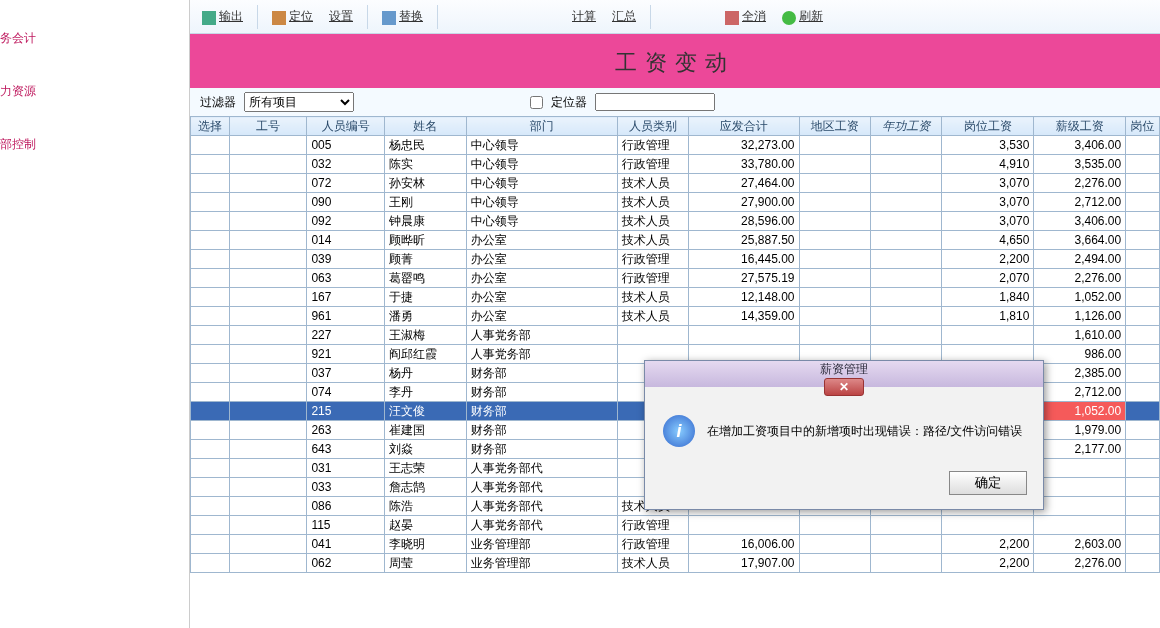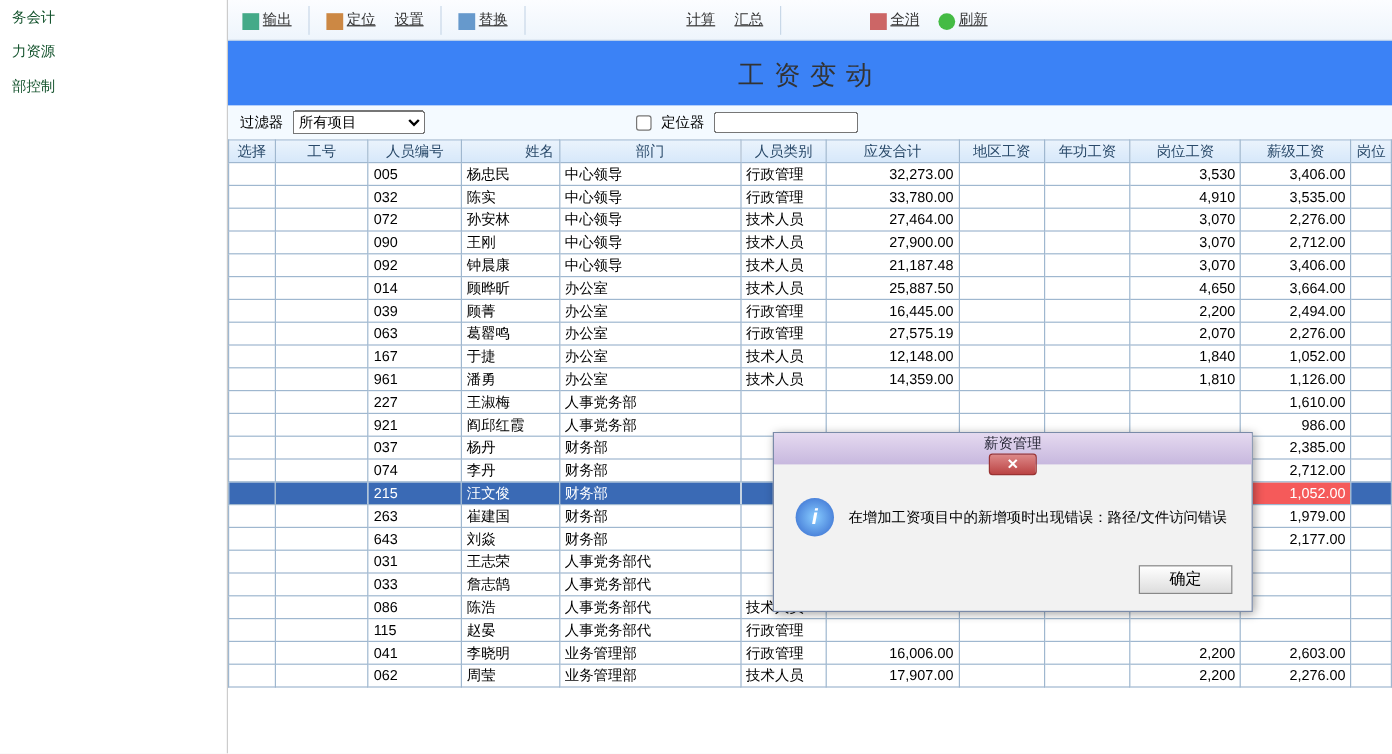--- a/index.html
+++ b/index.html
@@ -1,44 +1,44 @@
 <!DOCTYPE html>
 <html><head>
 <meta charset="utf-8">
 <style>
   * { box-sizing: border-box; margin: 0; padding: 0; }
   body { font-family: "Microsoft YaHei", SimSun, sans-serif; font-size: 12px; background: #f5f5f5; overflow: hidden; width: 1160px; height: 628px; position: relative; }
   .sidebar { position: absolute; left: 0; top: 0; width: 190px; height: 628px; background: #fff; border-right: 1px solid #ccc; }
-  .sidebar-item { padding: 6px 10px; color: #14532d; cursor: pointer; }
+  .sidebar-item { padding: 6px 0; color: #be185d; cursor: pointer; margin-top: 24px; }
   .main { position: absolute; left: 190px; top: 0; right: 0; height: 628px; background: #fefefe; }
   .toolbar { height: 34px; background: linear-gradient(#fcfdff,#eef5fc); border-bottom: 1px solid #c8d8e8; display: flex; align-items: center; padding: 0 4px; }
   .toolbar-btn { display: flex; align-items: flex-end; gap: 3px; padding: 4px 8px; cursor: pointer; color: #333; text-decoration: underline; }
   .toolbar-btn .ico { width: 14px; height: 14px; display: inline-block; }
   .toolbar-sep { width: 1px; height: 24px; background: #c8d8e8; margin: 0 6px; }
-  .title-area { text-align: center; padding: 14px 0 10px; font-size: 22px; color: #333; letter-spacing: 8px; background: #3b82f6; }
+  .title-area { text-align: center; padding: 14px 0 10px; font-size: 22px; color: #333; letter-spacing: 8px; background: #ec4899; }
   .filter-row { display: flex; align-items: center; gap: 8px; padding: 4px 10px; background: #f4faff; }
   .filter-row select { width: 110px; height: 20px; font-size: 12px; }
   .filter-row input[type=text] { width: 120px; height: 18px; }
   .grid-wrap { overflow: auto; height: calc(628px - 34px - 54px - 28px); background: #fff; }
   table { border-collapse: collapse; width: 100%; }
   th, td { border: 1px solid #9fb7cf; font-size: 12px; height: 19px; padding: 0 4px; white-space: nowrap; overflow: hidden; }
   th { background: linear-gradient(#eaf3fc,#d6e8fa); color: #2a4a6a; font-weight: normal; text-align: center; }
   td { background: #fff; }
   td.num { text-align: right; }
   tr.selected td { background: #3a6ab5; color: #fff; }
   tr.selected td.hl { background: #f55a5a; color: #fff; }
   .col-select { width: 38px; }
   .col-id { width: 76px; }
   .col-pno { width: 76px; }
-  .col-name { width: 80px; text-align: right; }
+  .col-name { width: 80px; }
   .col-dept { width: 148px; }
   .col-cat { width: 70px; }
   .col-total { width: 108px; }
   .col-region { width: 70px; margin-left: 44px; }
-  .col-year { width: 70px; }
+  .col-year { width: 70px; font-style: italic; }
   .col-post { width: 90px; }
   .col-grade { width: 90px; }
   .col-last { width: 24px; }
 
   
   .dialog { position: absolute; left: 644px; top: 360px; width: 400px; background: #f2f2f2; border: 1px solid #7a8aa8; box-shadow: 2px 2px 8px rgba(0,0,0,.4); font-size: 12px; }
   .dlg-title { height: 26px; background: linear-gradient(#e5d9f0,#c7b8de); display: flex; align-items: center; justify-content: space-between; padding: 0 6px; color: #2a2a3a; flex-direction: column; }
   .dlg-close { width: 40px; height: 18px; background: linear-gradient(#d88,#b44); border-radius: 3px; color:#fff; text-align:center; line-height:16px; cursor:pointer; font-weight:bold; border:1px solid #933;}
   .dlg-body { display:flex; align-items:center; gap:12px; padding: 28px 18px 16px; }
   .dlg-ico { width:32px;height:32px;border-radius:50%;background:radial-gradient(#8cf,#36c);display:flex;align-items:center;justify-content:center;color:#fff;font-weight:bold;font-size:18px;font-style:italic;}
@@ -185,21 +185,21 @@
             <td class="num">2,712.00</td>
             <td></td>
           </tr>
           <tr>
             <td></td>
             <td></td>
             <td>092</td>
             <td>钟晨康</td>
             <td>中心领导</td>
             <td>技术人员</td>
-            <td class="num">21,187.48</td>
+            <td class="num">28,596.00</td>
             <td class="num"></td>
             <td class="num"></td>
             <td class="num">3,070</td>
             <td class="num">3,406.00</td>
             <td></td>
           </tr>
           <tr>
             <td></td>
             <td></td>
             <td>014</td>

